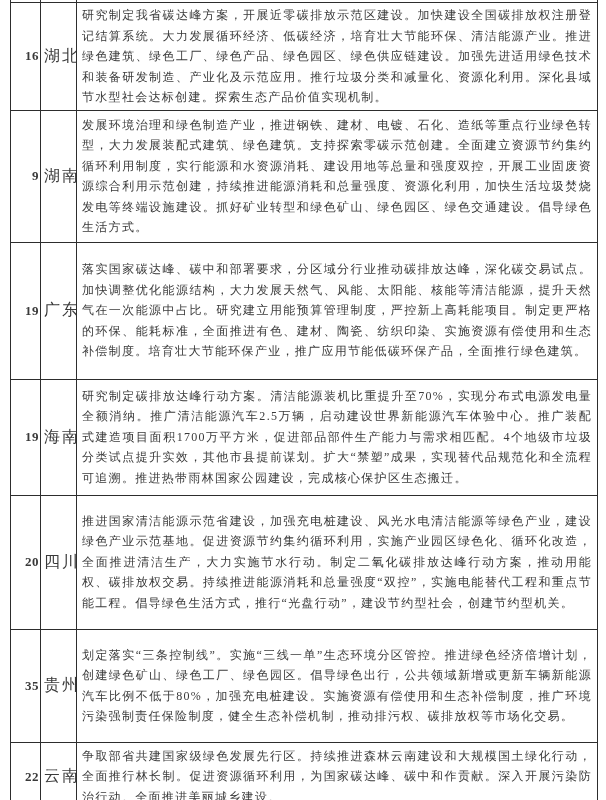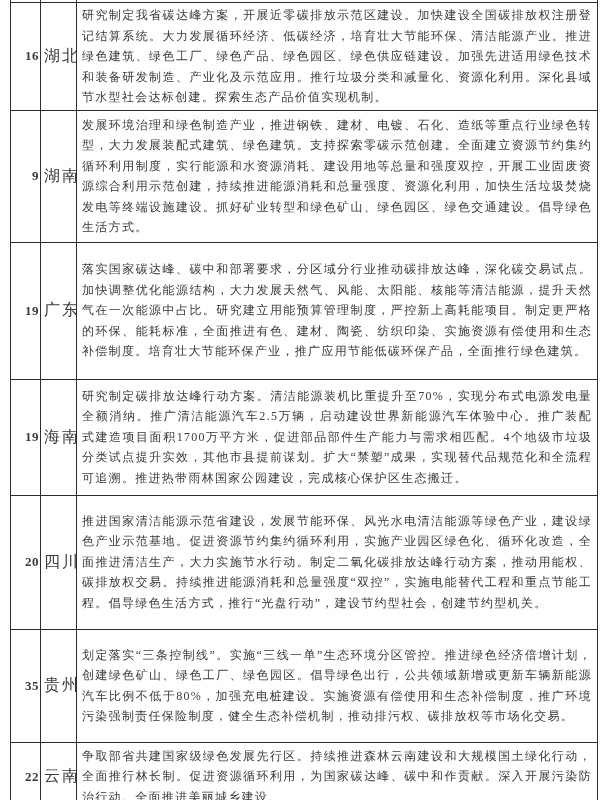--- a/index.html
+++ b/index.html
@@ -106,21 +106,21 @@
 
       <tr class="r19">
         <td class="num-cell">19</td>
         <td class="prov-cell">海南</td>
         <td class="content-cell">研究制定碳排放达峰行动方案。清洁能源装机比重提升至70%，实现分布式电源发电量全额消纳。推广清洁能源汽车2.5万辆，启动建设世界新能源汽车体验中心。推广装配式建造项目面积1700万平方米，促进部品部件生产能力与需求相匹配。4个地级市垃圾分类试点提升实效，其他市县提前谋划。扩大“禁塑”成果，实现替代品规范化和全流程可追溯。推进热带雨林国家公园建设，完成核心保护区生态搬迁。</td>
       </tr>
 
       <tr class="r20">
         <td class="num-cell">20</td>
         <td class="prov-cell">四川</td>
-        <td class="content-cell">推进国家清洁能源示范省建设，发展节能环保、风光水电清洁能源等绿色产业，建设绿色产业示范基地。促进资源节约集约循环利用，实施产业园区绿色化、循环化改造，全面推进清洁生产，大力实施节水行动。制定二氧化碳排放达峰行动方案，推动用能权、碳排放权交易。持续推进能源消耗和总量强度“双控”，实施电能替代工程和重点节能工程。倡导绿色生活方式，推行“光盘行动”，建设节约型社会，创建节约型机关。</td>
+        <td class="content-cell">推进国家清洁能源示范省建设，加强充电桩建设、风光水电清洁能源等绿色产业，建设绿色产业示范基地。促进资源节约集约循环利用，实施产业园区绿色化、循环化改造，全面推进清洁生产，大力实施节水行动。制定二氧化碳排放达峰行动方案，推动用能权、碳排放权交易。持续推进能源消耗和总量强度“双控”，实施电能替代工程和重点节能工程。倡导绿色生活方式，推行“光盘行动”，建设节约型社会，创建节约型机关。</td>
       </tr>
 
       <tr class="r21">
         <td class="num-cell">35</td>
         <td class="prov-cell">贵州</td>
         <td class="content-cell">划定落实“三条控制线”。实施“三线一单”生态环境分区管控。推进绿色经济倍增计划，创建绿色矿山、绿色工厂、绿色园区。倡导绿色出行，公共领域新增或更新车辆新能源汽车比例不低于80%，加强充电桩建设。实施资源有偿使用和生态补偿制度，推广环境污染强制责任保险制度，健全生态补偿机制，推动排污权、碳排放权等市场化交易。</td>
       </tr>
 
       <tr class="r22">
         <td class="num-cell">22</td>

